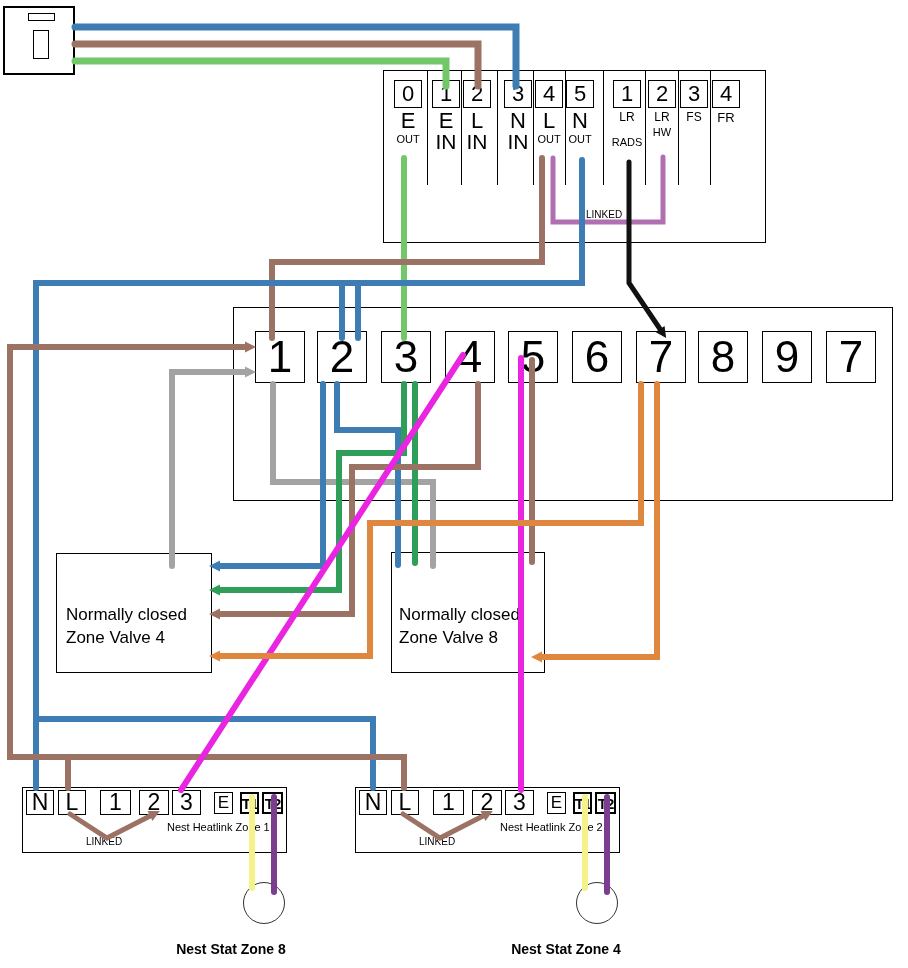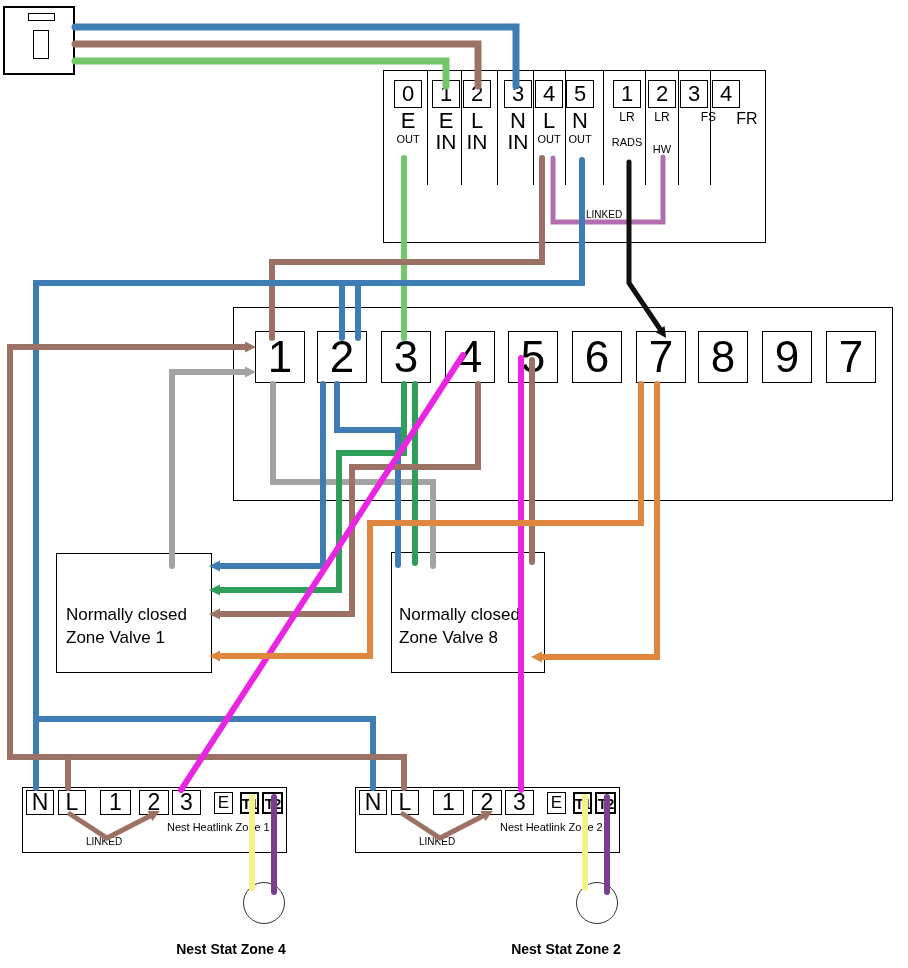--- a/index.html
+++ b/index.html
@@ -47,25 +47,25 @@
       <div class="lbl center" style="left: 529px; top: 108px; width: 40px; font-size: 22px;">L</div>
       <div class="lbl center" style="left: 529px; top: 133px; width: 40px; font-size: 11px;">OUT</div>
       <div class="term" style="left: 566px; top: 80px; width: 28px; height: 28px; font-size: 22px;">5</div>
       <div class="lbl center" style="left: 560px; top: 108px; width: 40px; font-size: 22px;">N</div>
       <div class="lbl center" style="left: 560px; top: 133px; width: 40px; font-size: 11px;">OUT</div>
       <div class="term" style="left: 613px; top: 80px; width: 28px; height: 28px; font-size: 22px;">1</div>
       <div class="lbl center" style="left: 605px; top: 110px; width: 44px; font-size: 12px;">LR</div>
       <div class="lbl center" style="left: 603px; top: 136px; width: 48px; font-size: 11px;">RADS</div>
       <div class="term" style="left: 648px; top: 80px; width: 28px; height: 28px; font-size: 22px;">2</div>
       <div class="lbl center" style="left: 640px; top: 110px; width: 44px; font-size: 12px;">LR</div>
-      <div class="lbl center" style="left: 638px; top: 143px; width: 48px; font-size: 11px;">HW</div>
+      <div class="lbl center" style="left: 638px; top: 126px; width: 48px; font-size: 11px;">HW</div>
       <div class="term" style="left: 680px; top: 80px; width: 28px; height: 28px; font-size: 22px;">3</div>
-      <div class="lbl center" style="left: 672px; top: 110px; width: 44px; font-size: 12px; text-align: right;">FS</div>
+      <div class="lbl center" style="left: 672px; top: 110px; width: 44px; font-size: 12px;">FS</div>
       <div class="term" style="left: 712px; top: 80px; width: 28px; height: 28px; font-size: 22px;">4</div>
-      <div class="lbl center" style="left: 725px; top: 110px; width: 44px; font-size: 16px;">FR</div>
+      <div class="lbl center" style="left: 704px; top: 110px; width: 44px; font-size: 13px;">FR</div>
     </div>
   <div id="tb-dividers">
       <div class="divline" style="left: 427px; top: 70px; width: 1px; height: 115px;"></div>
       <div class="divline" style="left: 461px; top: 70px; width: 1px; height: 115px;"></div>
       <div class="divline" style="left: 497px; top: 70px; width: 1px; height: 115px;"></div>
       <div class="divline" style="left: 533px; top: 70px; width: 1px; height: 115px;"></div>
       <div class="divline" style="left: 565px; top: 70px; width: 1px; height: 115px;"></div>
       <div class="divline" style="left: 603px; top: 70px; width: 1px; height: 115px;"></div>
       <div class="divline" style="left: 645px; top: 70px; width: 1px; height: 115px;"></div>
       <div class="divline" style="left: 678px; top: 70px; width: 1px; height: 115px;"></div>
@@ -83,21 +83,21 @@
       <div class="term" style="left: 572px; top: 331px; width: 50px; height: 52px; font-size: 44px;">6</div>
       <div class="term" style="left: 636px; top: 331px; width: 50px; height: 52px; font-size: 44px;">7</div>
       <div class="term" style="left: 698px; top: 331px; width: 50px; height: 52px; font-size: 44px;">8</div>
       <div class="term" style="left: 762px; top: 331px; width: 50px; height: 52px; font-size: 44px;">9</div>
       <div class="term" style="left: 826px; top: 331px; width: 50px; height: 52px; font-size: 44px;">7</div>
     </div>
 
   <div class="box" style="left:56px;top:553px;width:156px;height:120px;"></div>
   <div class="lbl" style="left:66px;top:603px;font-size:17px;line-height:23px;">
     <div>Normally closed</div>
-    <div>Zone Valve 1</div>
+    <div>Zone Valve 4</div>
   </div>
 
   <div class="box" style="left:391px;top:552px;width:154px;height:121px;"></div>
   <div class="lbl" style="left:399px;top:603px;font-size:17px;line-height:23px;">
     <div>Normally closed</div>
     <div>Zone Valve 8</div>
   </div>
 
   <div class="box" style="left:22px;top:787px;width:265px;height:66px;"></div>
   <div id="hl1-terminals">
@@ -122,22 +122,22 @@
       <div class="term" style="left: 505px; top: 790px; width: 29px; height: 25px; font-size: 23px; font-weight: 400; letter-spacing: 0px; border-width: 1px;">3</div>
       <div class="term" style="left: 547px; top: 792px; width: 19px; height: 22px; font-size: 17px; font-weight: 400; letter-spacing: 0px; border-width: 1px;">E</div>
       <div class="term" style="left: 573px; top: 792px; width: 19px; height: 22px; font-size: 15px; font-weight: 700; letter-spacing: -1px; border-width: 2px;">T1</div>
       <div class="term" style="left: 595px; top: 792px; width: 21px; height: 22px; font-size: 15px; font-weight: 700; letter-spacing: -1px; border-width: 2px;">T2</div>
     </div>
   <span class="lbl" style="left:500px;top:821px;font-size:11px;">Nest Heatlink Zone 2</span>
   <span class="lbl" style="left:419px;top:836px;font-size:10px;">LINKED</span>
 
   <div class="abs" style="left:243px;top:882px;width:40px;height:40px;border:1px solid #333;border-radius:50%;"></div>
   <div class="abs" style="left:576px;top:882px;width:40px;height:40px;border:1px solid #333;border-radius:50%;"></div>
-  <div class="lbl center" style="left:131px;top:941px;width:200px;font-size:14px;font-weight:700;">Nest Stat Zone 4</div>
-  <div class="lbl center" style="left:466px;top:941px;width:200px;font-size:14px;font-weight:700;">Nest Stat Zone 2</div>
+  <div class="lbl center" style="left:131px;top:941px;width:200px;font-size:14px;font-weight:700;">Nest Stat Zone 8</div>
+  <div class="lbl center" style="left:466px;top:941px;width:200px;font-size:14px;font-weight:700;">Nest Stat Zone 4</div>
 
   <svg id="wires" width="908" height="968" viewBox="0 0 908 968">
       <polyline points="75,27 516,27 516,86" fill="none" stroke="#3d7db3" stroke-width="7" stroke-linecap="round" stroke-linejoin="miter"></polyline>
       <polyline points="75,44 478,44 478,86" fill="none" stroke="#9c7265" stroke-width="7" stroke-linecap="round" stroke-linejoin="miter"></polyline>
       <polyline points="75,61 446,61 446,86" fill="none" stroke="#72c769" stroke-width="7" stroke-linecap="round" stroke-linejoin="miter"></polyline>
       <polyline points="404,158 404,338" fill="none" stroke="#72c769" stroke-width="6" stroke-linecap="round" stroke-linejoin="miter"></polyline>
       <polyline points="542,158 542,262 272,262 272,338" fill="none" stroke="#9c7265" stroke-width="6" stroke-linecap="round" stroke-linejoin="miter"></polyline>
       <polyline points="553,158 553,222 663,222 663,157" fill="none" stroke="#b06fb0" stroke-width="5" stroke-linecap="round" stroke-linejoin="miter"></polyline>
       <polyline points="582,160 582,283 36,283 36,788" fill="none" stroke="#3d7db3" stroke-width="6" stroke-linecap="round" stroke-linejoin="miter"></polyline>
       <polyline points="36,719 373,719 373,788" fill="none" stroke="#3d7db3" stroke-width="6" stroke-linecap="round" stroke-linejoin="miter"></polyline>

